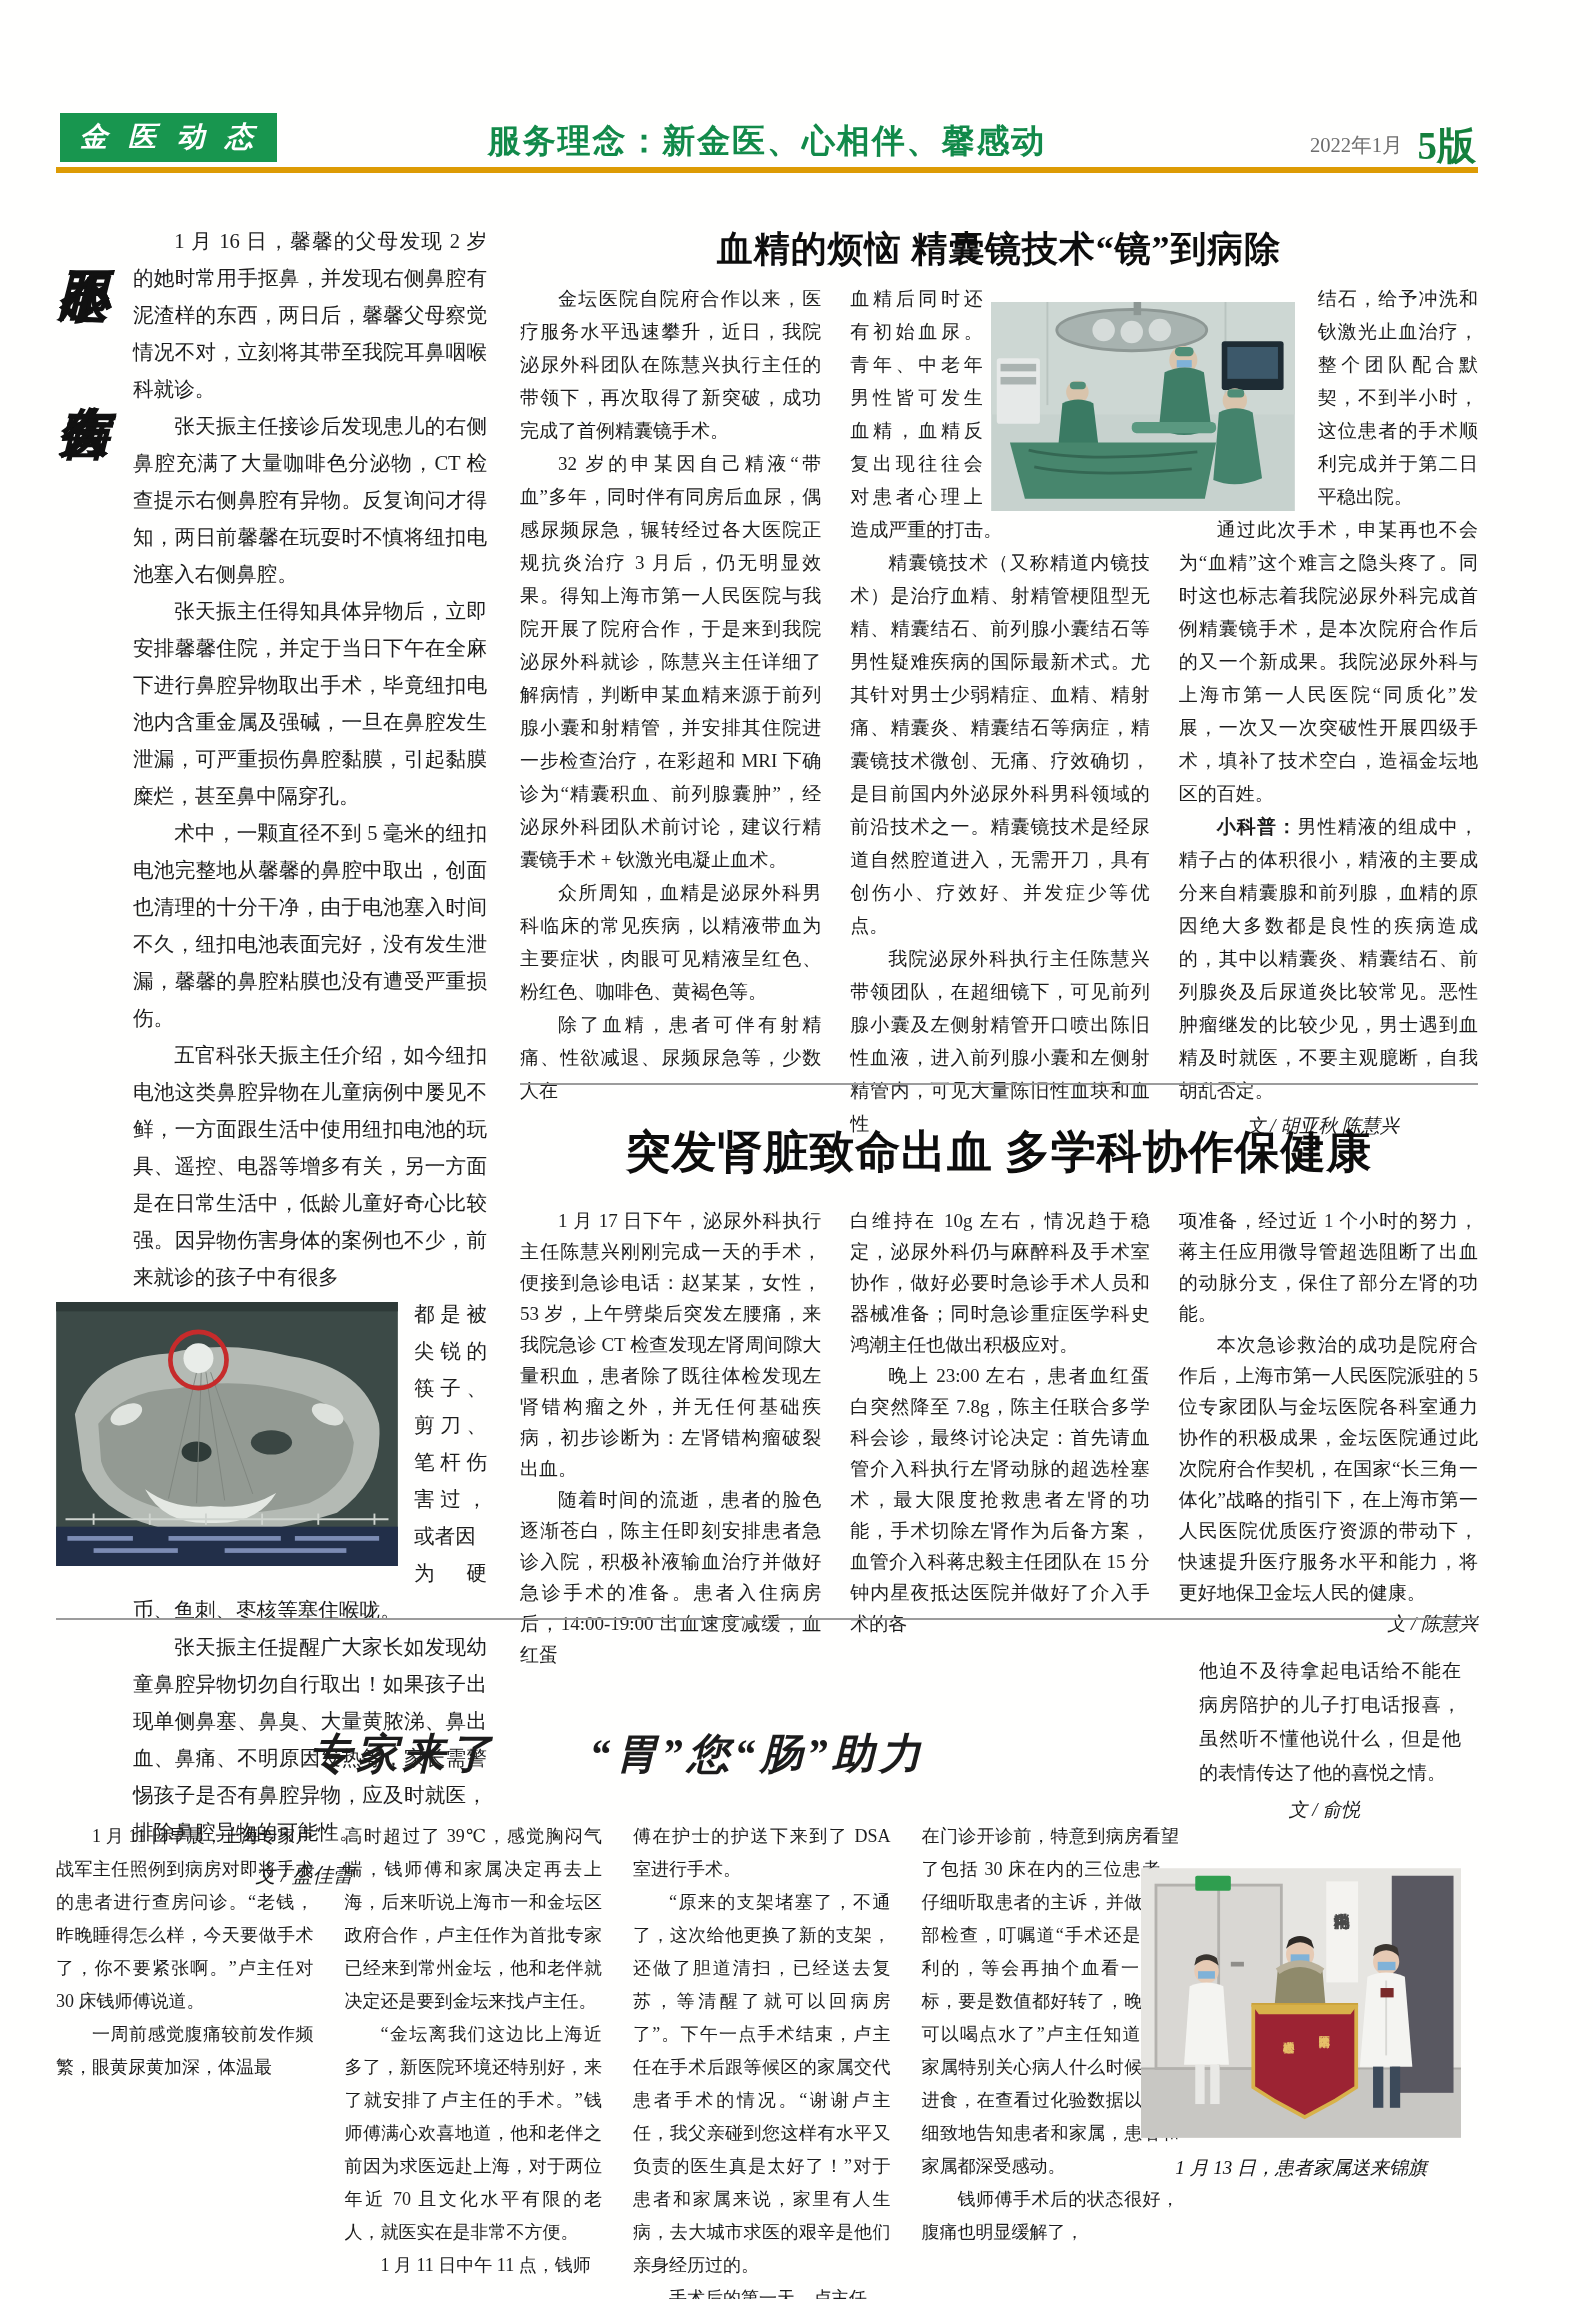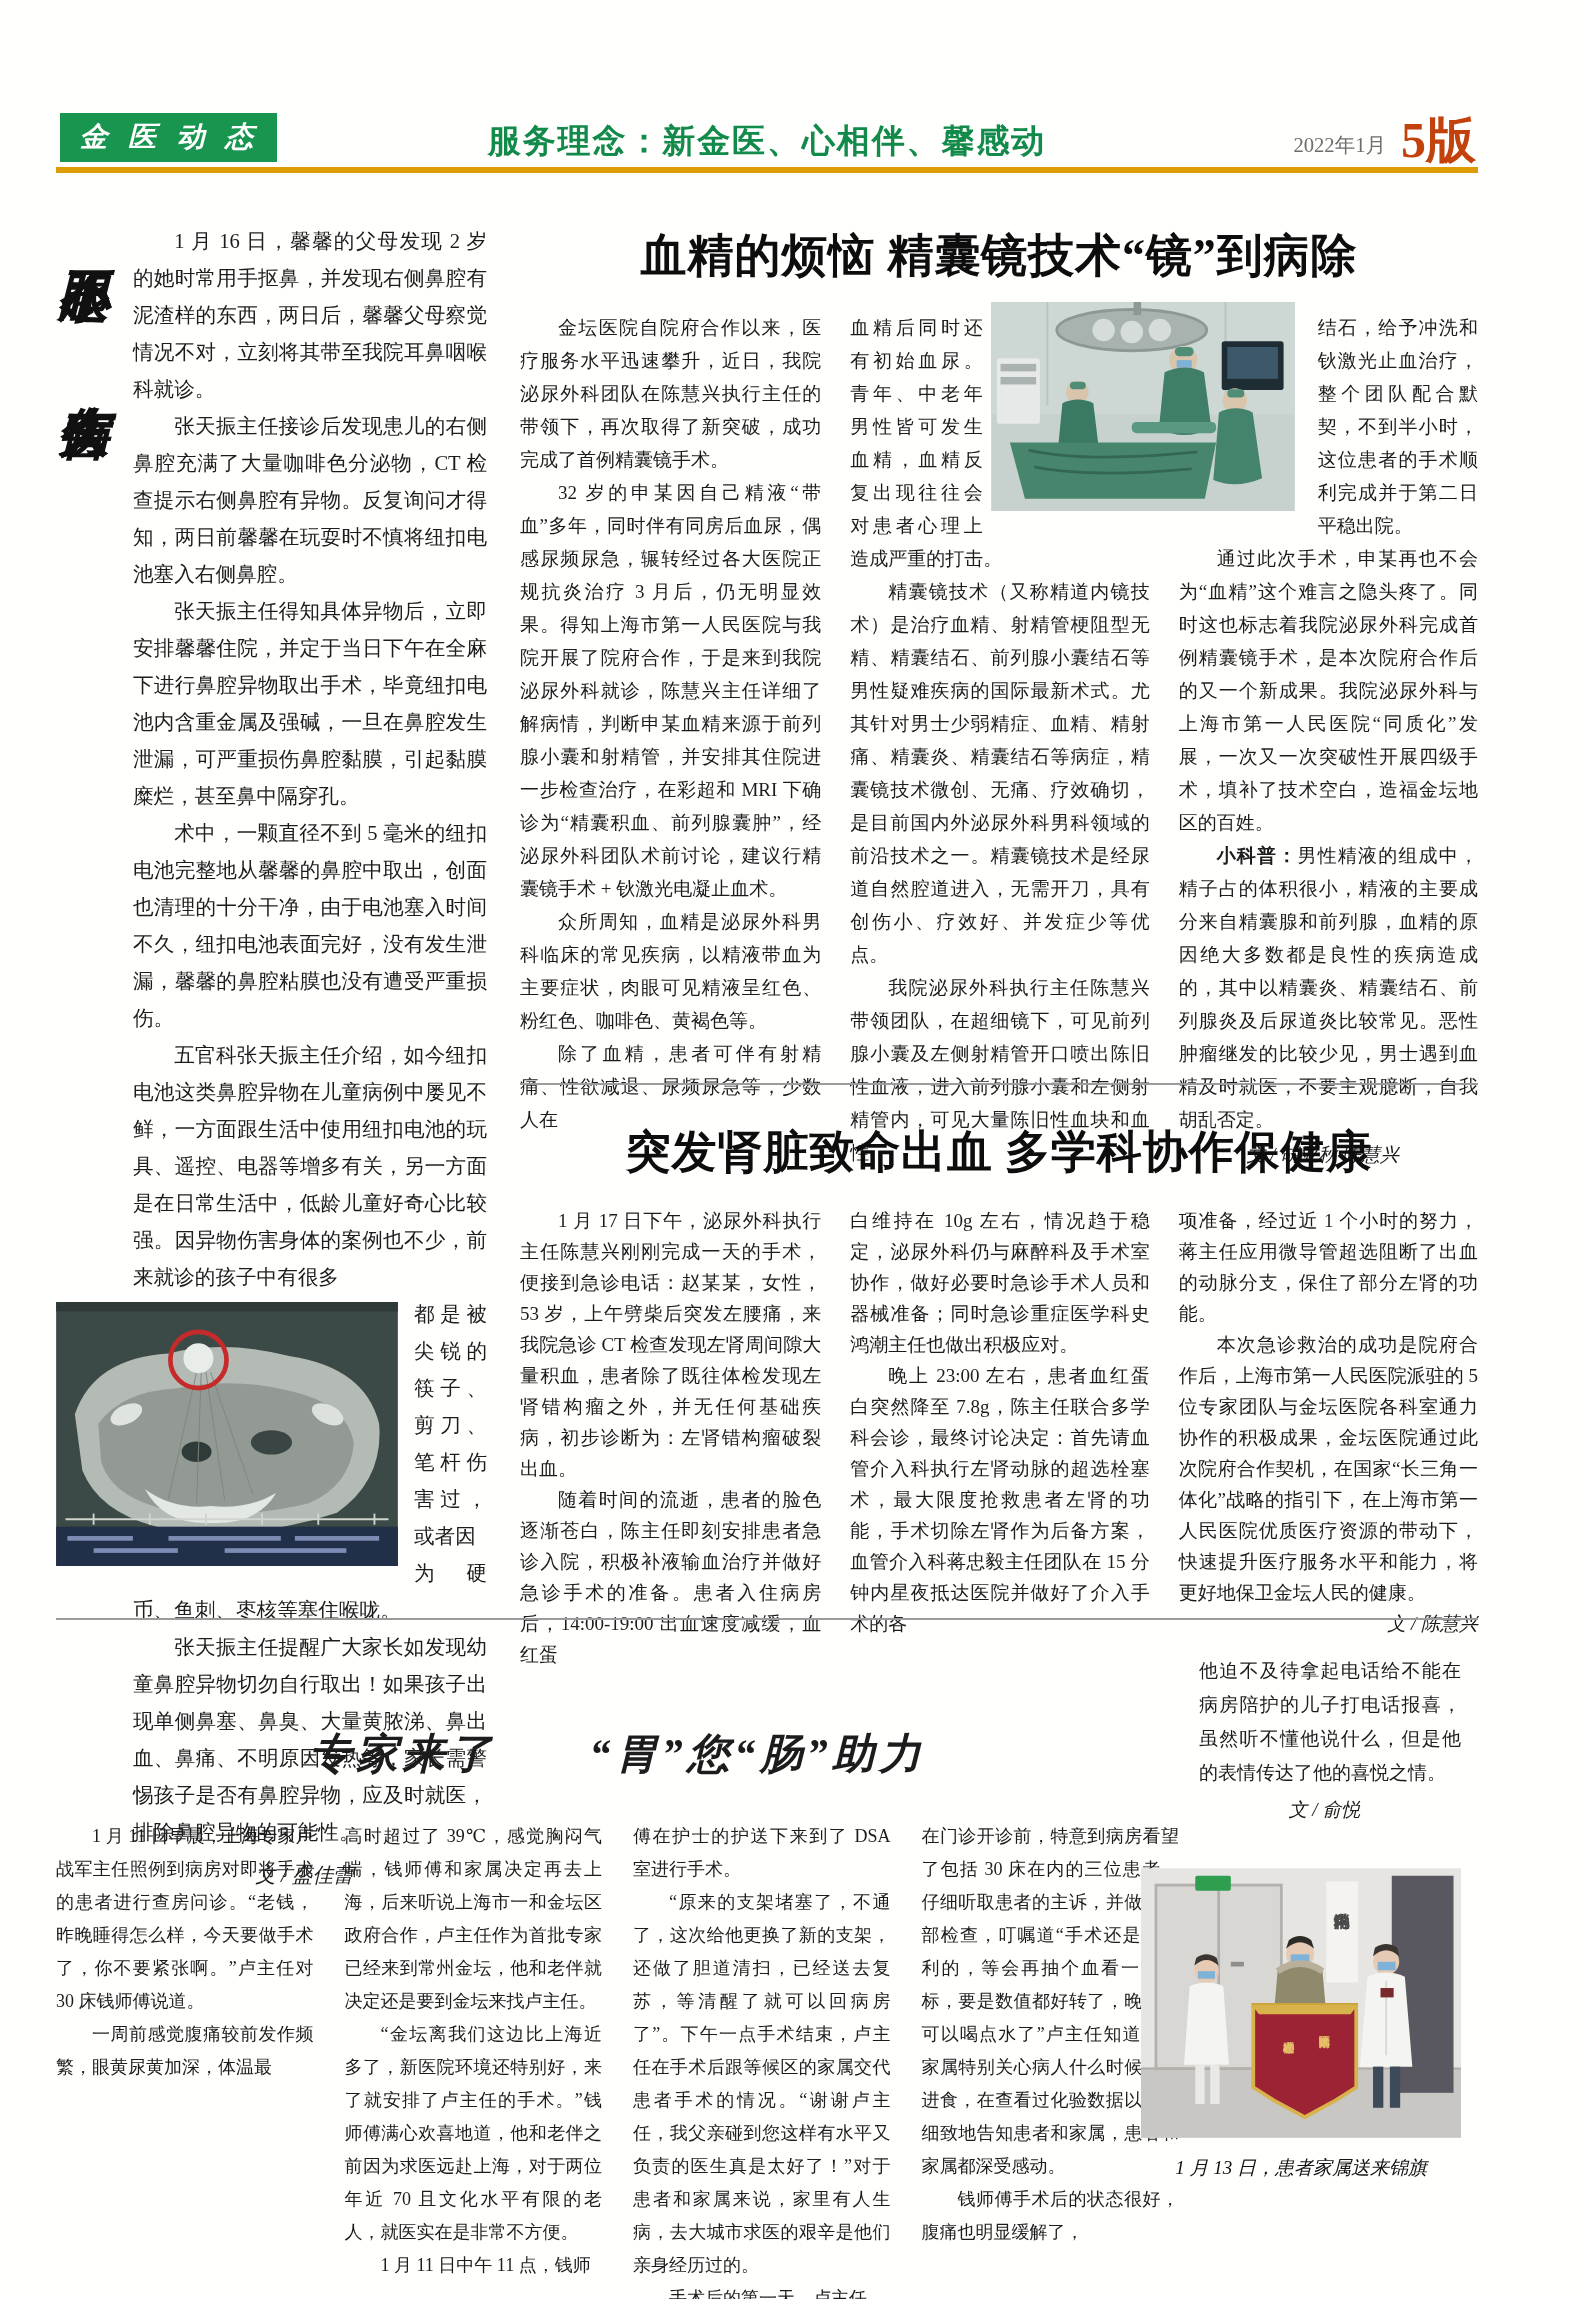--- a/index.html
+++ b/index.html
@@ -8,41 +8,41 @@
   
   .masthead{position:absolute;left:56px;top:111px;width:1422px;height:54px;}
   .logo-box{position:absolute;left:3.7px;top:1.9px;width:217px;height:49px;background:#18964f;
             display:flex;align-items:center;justify-content:center;}
   .logo-text{color:#ffffff;font-size:28px;font-weight:bold;font-style:italic;letter-spacing:20.6px;
              padding-left:17px;white-space:nowrap;}
   .slogan{position:absolute;left:50%;transform:translateX(-50%);top:7.5px;white-space:nowrap;
           color:#128a4a;font-size:33px;font-weight:bold;letter-spacing:1.9px;}
   .mast-right{position:absolute;right:1.9px;top:0;height:54px;display:flex;align-items:flex-end;gap:15px;}
   .mast-date{font-size:20.6px;color:#6d6d6d;padding-bottom:5.6px;}
-  .mast-page{font-size:50px;color:#c2410c;font-weight:bold;line-height:1;}
+  .mast-page{font-size:39px;color:#15803d;font-weight:bold;line-height:1;}
   .orange-rule{position:absolute;left:56px;top:167px;width:1422px;height:5.6px;background:#dd9b04;}
   
   .p{margin:0;text-indent:2em;text-align:justify;}
   .noind{text-indent:0;}
   .byline{text-align:center;padding-right:11.2px;font-style:italic;}
   .byline-inline{float:right;font-style:italic;}
   
   .left-art{position:absolute;left:56px;top:223px;width:431px;}
   .vtitle{position:absolute;left:0;top:7.5px;writing-mode:vertical-rl;text-orientation:upright;
           font-size:51px;font-weight:bold;font-style:italic;color:#111;line-height:1.05;}
   .vtitle .vt2{margin-top:79px;display:inline-block;}
   .left-text{margin-left:77px;width:354px;font-size:20.6px;line-height:37px;}
   .ct-float{float:left;width:281px;height:274px;position:relative;}
   .ct-float svg{position:absolute;left:-77px;top:5.6px;}
   .wrapzone{text-align:justify;}
   .left-text .byline{font-size:20.6px;margin-top:5.6px;}
   
   .art-title{text-align:center;font-weight:bold;color:#0d0d0d;white-space:nowrap;}
   .art1{position:absolute;left:520px;top:225px;width:958px;}
-  .art1 .art-title{font-size:46px;letter-spacing:0.9px;margin-bottom:24px;}
+  .art1 .art-title{font-size:36px;letter-spacing:0.9px;margin-bottom:8px;}
   .cols{display:flex;gap:29px;}
   .col{font-size:19px;line-height:33px;}
   .c322{width:302px;}.c320{width:300px;}
   .spacer-r{float:right;width:167px;height:215px;}
   .spacer-l{float:left;width:139px;height:223px;}
   .photo-surgery{position:absolute;left:471px;top:77px;width:304px;height:209px;}
   .kepu{font-weight:bold;}
   .art1 .byline{font-size:19px;margin-top:1.9px;}
   .divider{position:absolute;height:1.9px;background:#9c9c9c;}
   .div1{left:520px;top:1083px;width:958px;}

